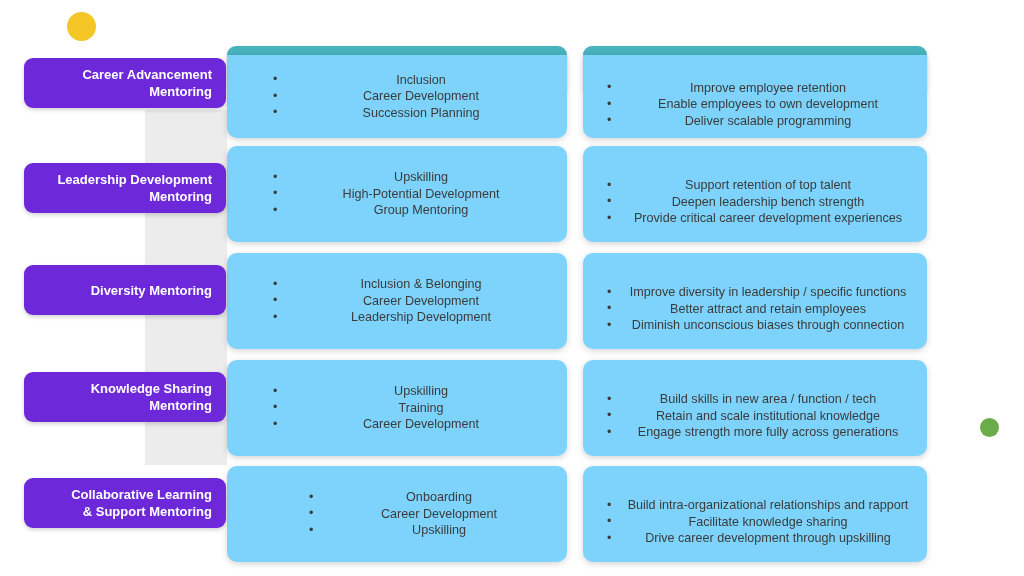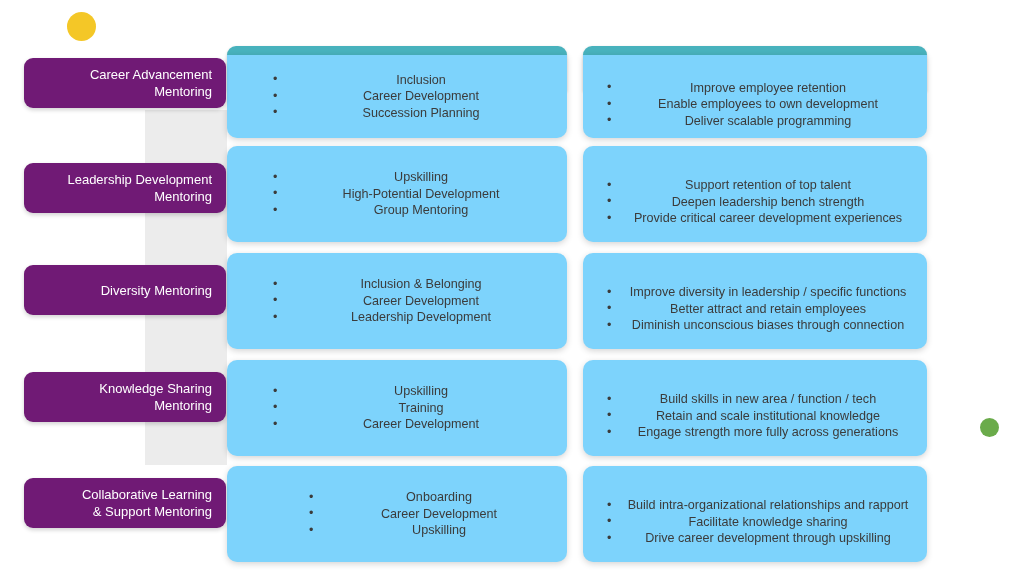--- a/index.html
+++ b/index.html
@@ -59,25 +59,25 @@
   }
   .hdr-usecases { left: 227px; width: 340px; }
   .hdr-benefits { left: 583px; width: 344px; }
 
   
   .label-pill {
     position: absolute;
     left: 24px;
     width: 202px;
     height: 50px;
-    background: #701a75;
+    background: #6d28d9;
     border-radius: 9px;
     color: #ffffff;
     font-size: 13px;
-    font-weight: normal;
+    font-weight: bold;
     line-height: 17px;
     display: flex;
     flex-direction: column;
     align-items: flex-end;
     justify-content: center;
     text-align: right;
     padding-right: 14px;
     box-shadow: 0 2px 4px rgba(0,0,0,.18);
     z-index: 3;
   }

